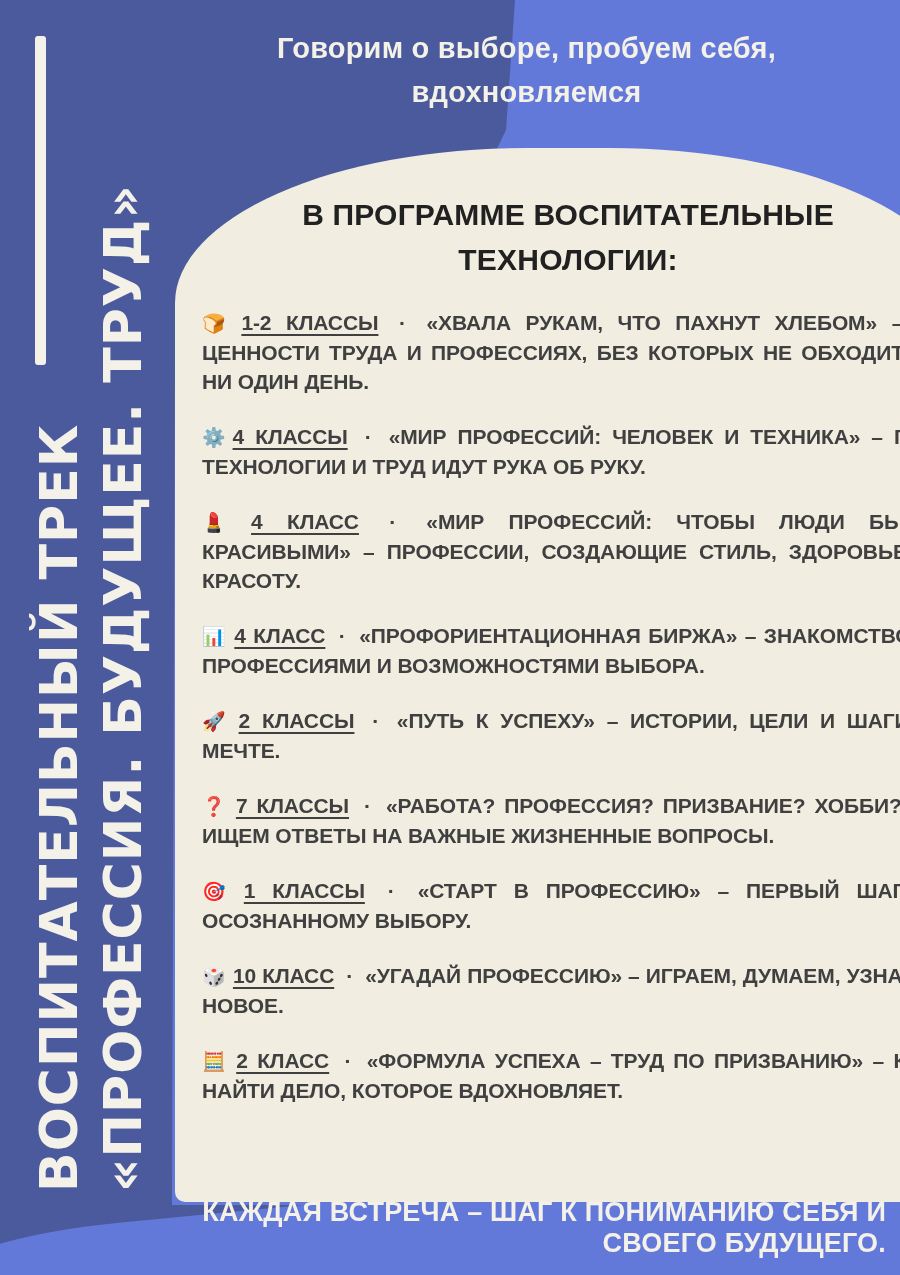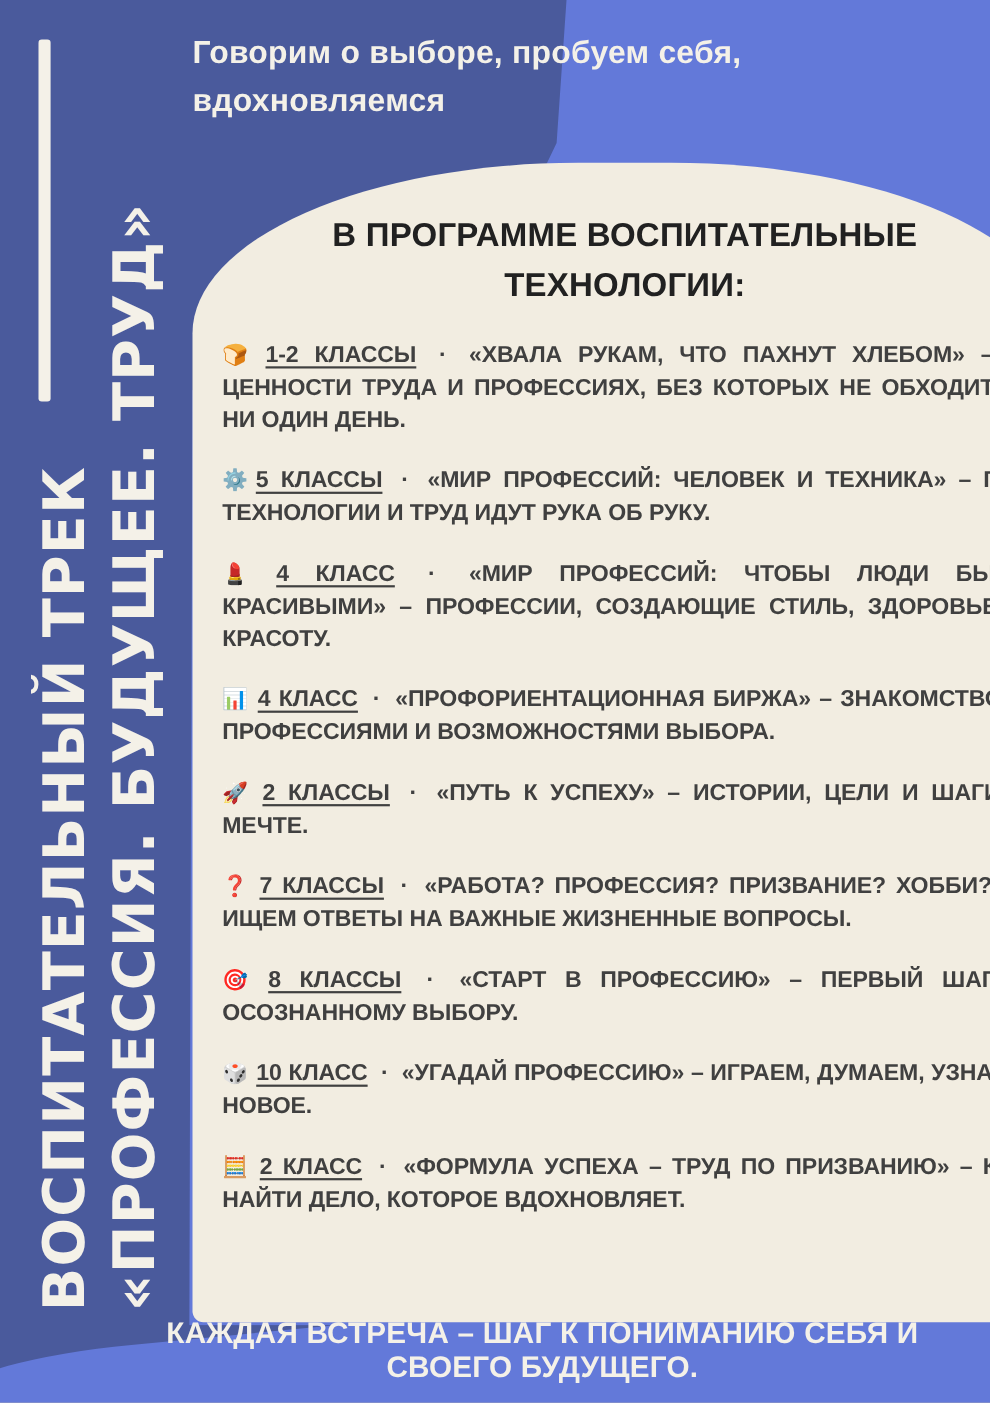--- a/index.html
+++ b/index.html
@@ -29,21 +29,21 @@
   .wave{
     position:absolute;left:-40px;top:1238px;width:1100px;height:260px;
     background:var(--bg-light);
     transform:rotate(-5.5deg);
     transform-origin:0 0;
     border-top-left-radius:160px 28px;
     z-index:1;
   }
   .header{
     position:absolute;top:26px;left:175px;right:22px;
-    color:var(--paper);
+    text-align:center;color:var(--paper);
     font-size:29px;font-weight:700;line-height:44px;
     letter-spacing:.2px;z-index:3;
   }
   .accent-line{
     position:absolute;left:35px;top:36px;width:11px;height:329px;
     background:var(--paper);border-radius:3px;z-index:3;
   }
   .vtitle{
     position:absolute;left:28px;top:1192px;width:1010px;
     transform:rotate(-90deg);transform-origin:0 0;
@@ -76,21 +76,21 @@
     font-family:"DejaVu Sans",sans-serif;
   }
   .event .grade{
     text-decoration:underline;
     text-decoration-thickness:2px;
     text-underline-offset:4px;
   }
   .event .sep{padding:0 6px;}
   .footer{
     position:absolute;bottom:16px;left:100px;right:14px;
-    text-align:center;color:var(--paper);
+    text-align:right;color:var(--paper);
     font-size:27px;font-weight:700;letter-spacing:.2px;
     z-index:4;
   }
 </style>
 </head>
 <body>
 
 <div class="blob"></div>
 <div class="wave"></div>
 
@@ -106,31 +106,31 @@
 </div>
 
 <div class="card">
   <div class="card-title">
     <div>В ПРОГРАММЕ ВОСПИТАТЕЛЬНЫЕ</div>
     <div>ТЕХНОЛОГИИ:</div>
   </div>
   <div class="events">
   <p class="event"><span class="icon">🍞</span><span class="grade">1-2 КЛАССЫ</span><span class="sep"> · </span><span class="body-text">«ХВАЛА РУКАМ, ЧТО ПАХНУТ ХЛЕБОМ» – О ЦЕННОСТИ ТРУДА И ПРОФЕССИЯХ, БЕЗ КОТОРЫХ НЕ ОБХОДИТСЯ НИ ОДИН ДЕНЬ.</span></p>
 
-  <p class="event"><span class="icon">⚙️</span><span class="grade">5 КЛАССЫ</span><span class="sep"> · </span><span class="body-text">«МИР ПРОФЕССИЙ: ЧЕЛОВЕК И ТЕХНИКА» – ГДЕ ТЕХНОЛОГИИ И ТРУД ИДУТ РУКА ОБ РУКУ.</span></p>
+  <p class="event"><span class="icon">⚙️</span><span class="grade">4 КЛАССЫ</span><span class="sep"> · </span><span class="body-text">«МИР ПРОФЕССИЙ: ЧЕЛОВЕК И ТЕХНИКА» – ГДЕ ТЕХНОЛОГИИ И ТРУД ИДУТ РУКА ОБ РУКУ.</span></p>
 
   <p class="event"><span class="icon">💄</span><span class="grade">4 КЛАСС</span><span class="sep"> · </span><span class="body-text">«МИР ПРОФЕССИЙ: ЧТОБЫ ЛЮДИ БЫЛИ КРАСИВЫМИ» – ПРОФЕССИИ, СОЗДАЮЩИЕ СТИЛЬ, ЗДОРОВЬЕ И КРАСОТУ.</span></p>
 
   <p class="event"><span class="icon">📊</span><span class="grade">4 КЛАСС</span><span class="sep"> · </span><span class="body-text">«ПРОФОРИЕНТАЦИОННАЯ БИРЖА» – ЗНАКОМСТВО С ПРОФЕССИЯМИ И ВОЗМОЖНОСТЯМИ ВЫБОРА.</span></p>
 
   <p class="event"><span class="icon">🚀</span><span class="grade">2 КЛАССЫ</span><span class="sep"> · </span><span class="body-text">«ПУТЬ К УСПЕХУ» – ИСТОРИИ, ЦЕЛИ И ШАГИ К МЕЧТЕ.</span></p>
 
   <p class="event"><span class="icon">❓</span><span class="grade">7 КЛАССЫ</span><span class="sep"> · </span><span class="body-text">«РАБОТА? ПРОФЕССИЯ? ПРИЗВАНИЕ? ХОББИ?» – ИЩЕМ ОТВЕТЫ НА ВАЖНЫЕ ЖИЗНЕННЫЕ ВОПРОСЫ.</span></p>
 
-  <p class="event"><span class="icon">🎯</span><span class="grade">8 КЛАССЫ</span><span class="sep"> · </span><span class="body-text">«СТАРТ В ПРОФЕССИЮ» – ПЕРВЫЙ ШАГ К ОСОЗНАННОМУ ВЫБОРУ.</span></p>
+  <p class="event"><span class="icon">🎯</span><span class="grade">1 КЛАССЫ</span><span class="sep"> · </span><span class="body-text">«СТАРТ В ПРОФЕССИЮ» – ПЕРВЫЙ ШАГ К ОСОЗНАННОМУ ВЫБОРУ.</span></p>
 
 
   <p class="event"><span class="icon">🎲</span><span class="grade">10 КЛАСС</span><span class="sep"> · </span><span class="body-text">«УГАДАЙ ПРОФЕССИЮ» – ИГРАЕМ, ДУМАЕМ, УЗНАЁМ НОВОЕ.</span></p>
 
   <p class="event"><span class="icon">🧮</span><span class="grade">2 КЛАСС</span><span class="sep"> · </span><span class="body-text">«ФОРМУЛА УСПЕХА – ТРУД ПО ПРИЗВАНИЮ» – КАК НАЙТИ ДЕЛО, КОТОРОЕ ВДОХНОВЛЯЕТ.</span></p>
 </div>
 </div>
 
 <div class="footer">КАЖДАЯ ВСТРЕЧА – ШАГ К ПОНИМАНИЮ СЕБЯ И СВОЕГО БУДУЩЕГО.</div>
 

